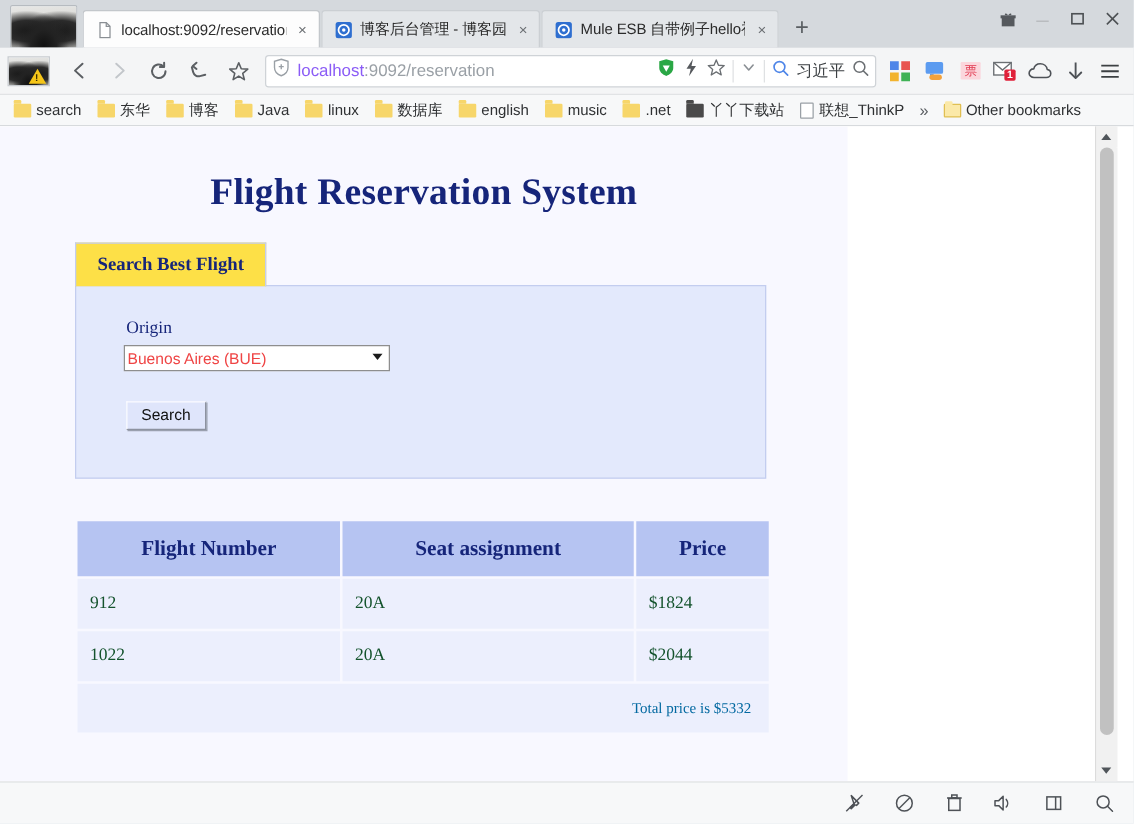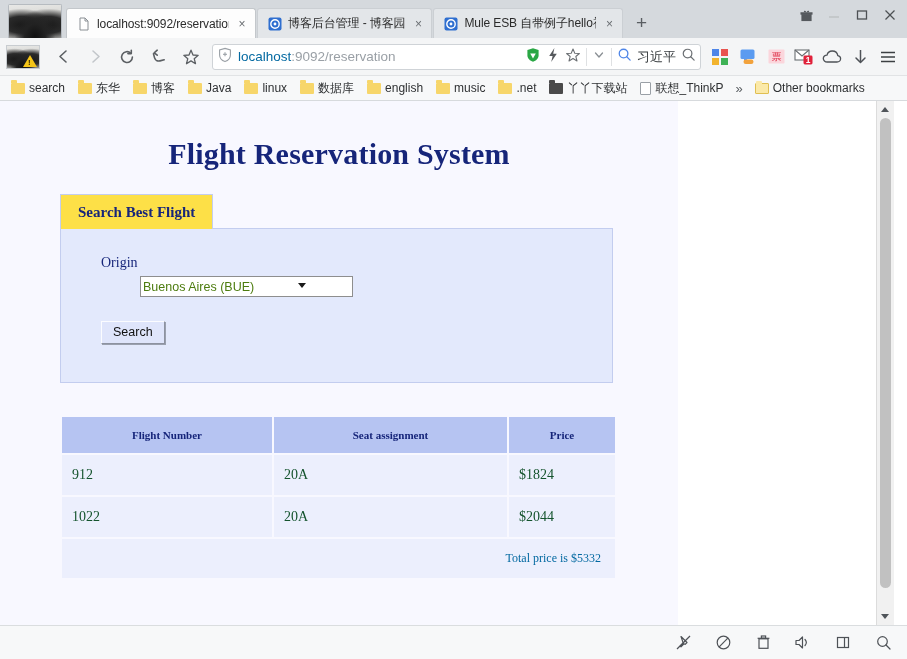--- a/index.html
+++ b/index.html
@@ -84,21 +84,21 @@
   }
   .navicon.disabled { color:#c2c6ca; }
 
   .urlbar {
     flex:1 1 auto; height:26px; background:#ffffff; border:1px solid #cfd3d7;
     border-radius:3px; display:flex; align-items:center; padding:0 4px; gap:5px;
     min-width:0; margin:0 4px;
   }
   .urltext { font-size:13.5px; color:#9aa0a6; white-space:nowrap; overflow:hidden;
              flex:1 1 auto; min-width:0; }
-  .urltext b { color:#0369a1; font-weight:400; }
+  .urltext b { color:#8b5cf6; font-weight:400; }
   .url-sep { width:1px; height:18px; background:#dfe1e3; flex:0 0 auto; }
   .searchterm { font-size:13px; color:#3c4043; white-space:nowrap; }
 
   .ext-icon { width:22px; height:22px; flex:0 0 auto; display:flex;
               align-items:center; justify-content:center; margin:0 2px; }
 
   
   .bookmarks {
     height:25px; background:#f7f8f9; display:flex; align-items:center;
     padding:0 6px; gap:3px; border-bottom:1px solid #d7dadd; font-size:12px;
@@ -150,23 +150,23 @@
   }
   .fields { display:flex; padding-left:38px; gap:0; }
   .field { display:flex; flex-direction:column; }
   .field.origin { width:265px; }
   .field-label {
     font-family:Liberation Serif, serif; font-size:14px; color:#16257a;
     margin-bottom:5px; padding-left:2px;
   }
   select.combo {
     width:213px; height:21px; font-family:"Liberation Sans", sans-serif;
-    font-size:12.5px; color:#4d7c0f; background:#ffffff;
+    font-size:12.5px; color:#ef4444; background:#ffffff;
     border:1px solid #8e8e8e; border-radius:0; padding:0 2px;
-    -webkit-appearance:none; appearance:none;margin-left:41px;
+    -webkit-appearance:none; appearance:none;
   }
   .combo-wrap { position:relative; width:213px; }
   .combo-arrow {
     position:absolute; right:6px; top:7px; width:0; height:0;
     border-left:4px solid transparent; border-right:4px solid transparent;
     border-top:5px solid #1a1a1a; pointer-events:none;
   }
   .search-btn {
     margin:24px 0 0 40px; padding:3px 11px 4px 11px; font-size:12.5px;
     font-family:"Liberation Sans", sans-serif; color:#111;
@@ -175,21 +175,21 @@
     box-shadow:1px 1px 0 #9aa0ae; cursor:default;
   }
 
   
   table.results {
     margin:32px 0 0 52px; width:553px; border-collapse:separate; border-spacing:2px;
     table-layout:fixed;
   }
   table.results th {
     background:#b6c4f2; color:#16257a; font-family:"Liberation Serif", serif;
-    font-weight:bold; font-size:11px; padding:12px 6px; text-align:center;
+    font-weight:bold; font-size:17px; padding:12px 6px; text-align:center;
     border:0;
   }
   table.results td {
     background:#eceffd; color:#14532d; font-family:"Liberation Serif", serif;
     font-size:14px; padding:12px 10px; text-align:left;
   }
   table.results td.total {
     text-align:right; color:#0369a1; font-weight:normal; font-size:12px;
     padding-right:14px;
   }

